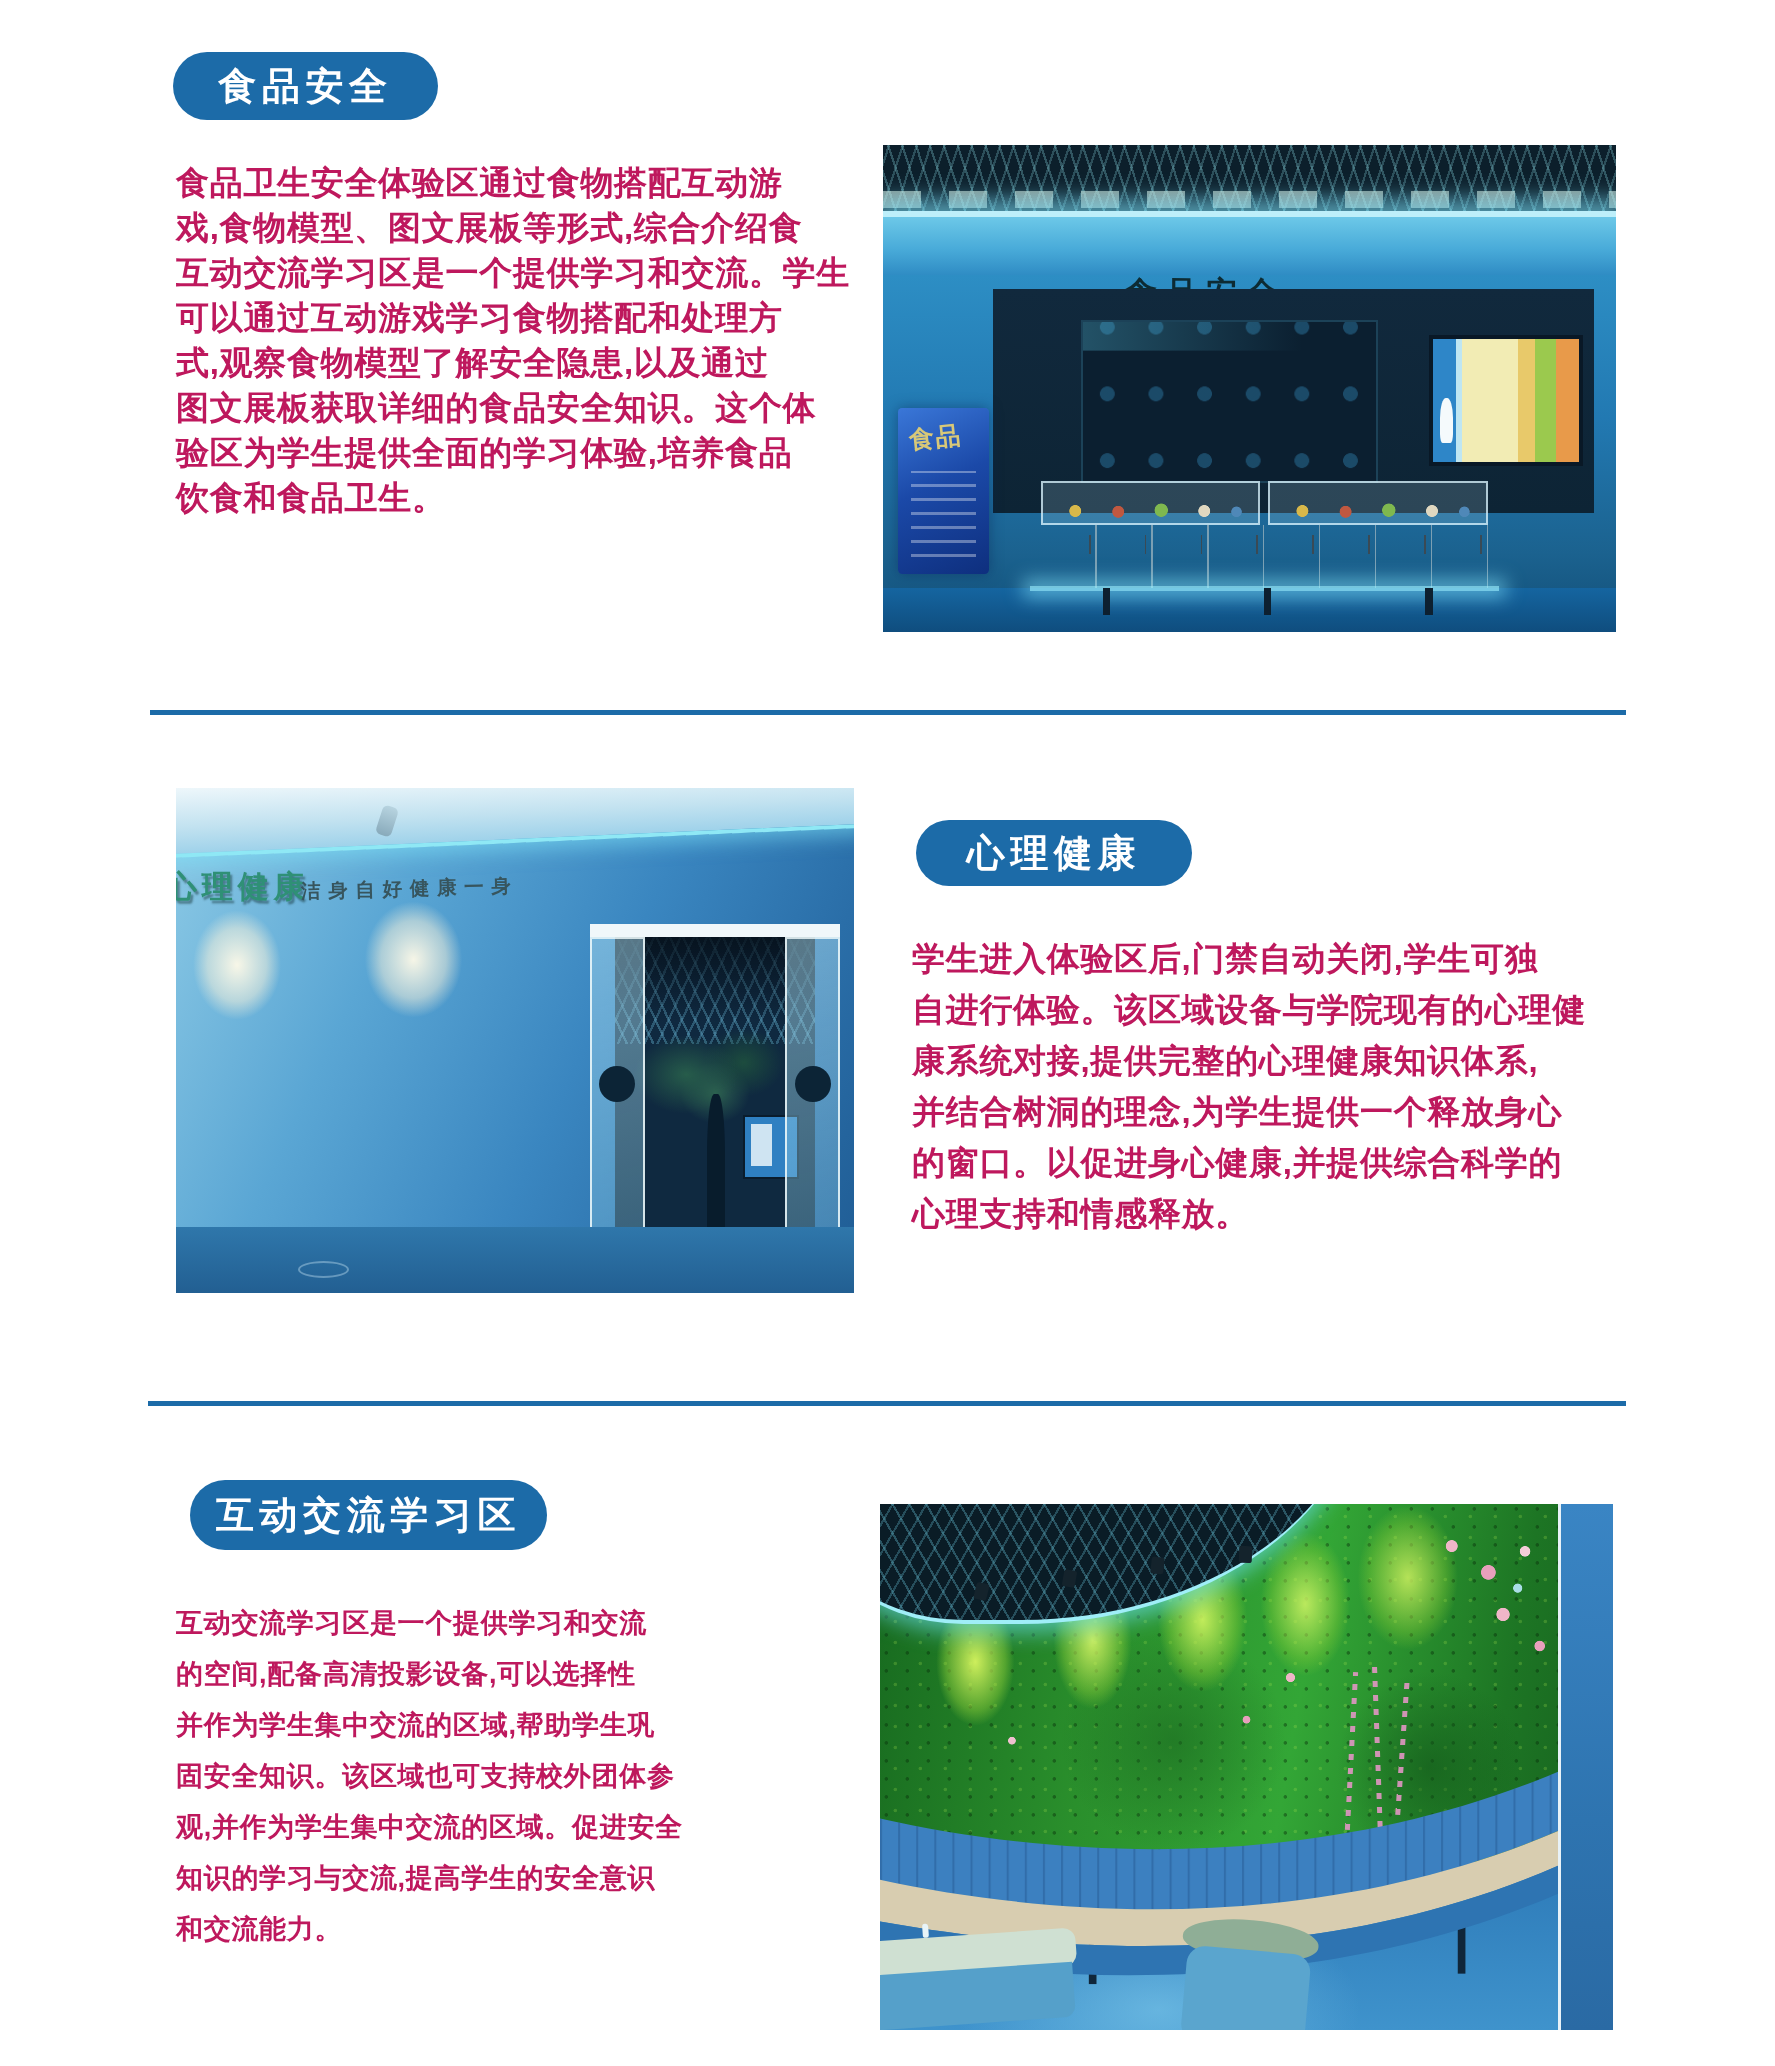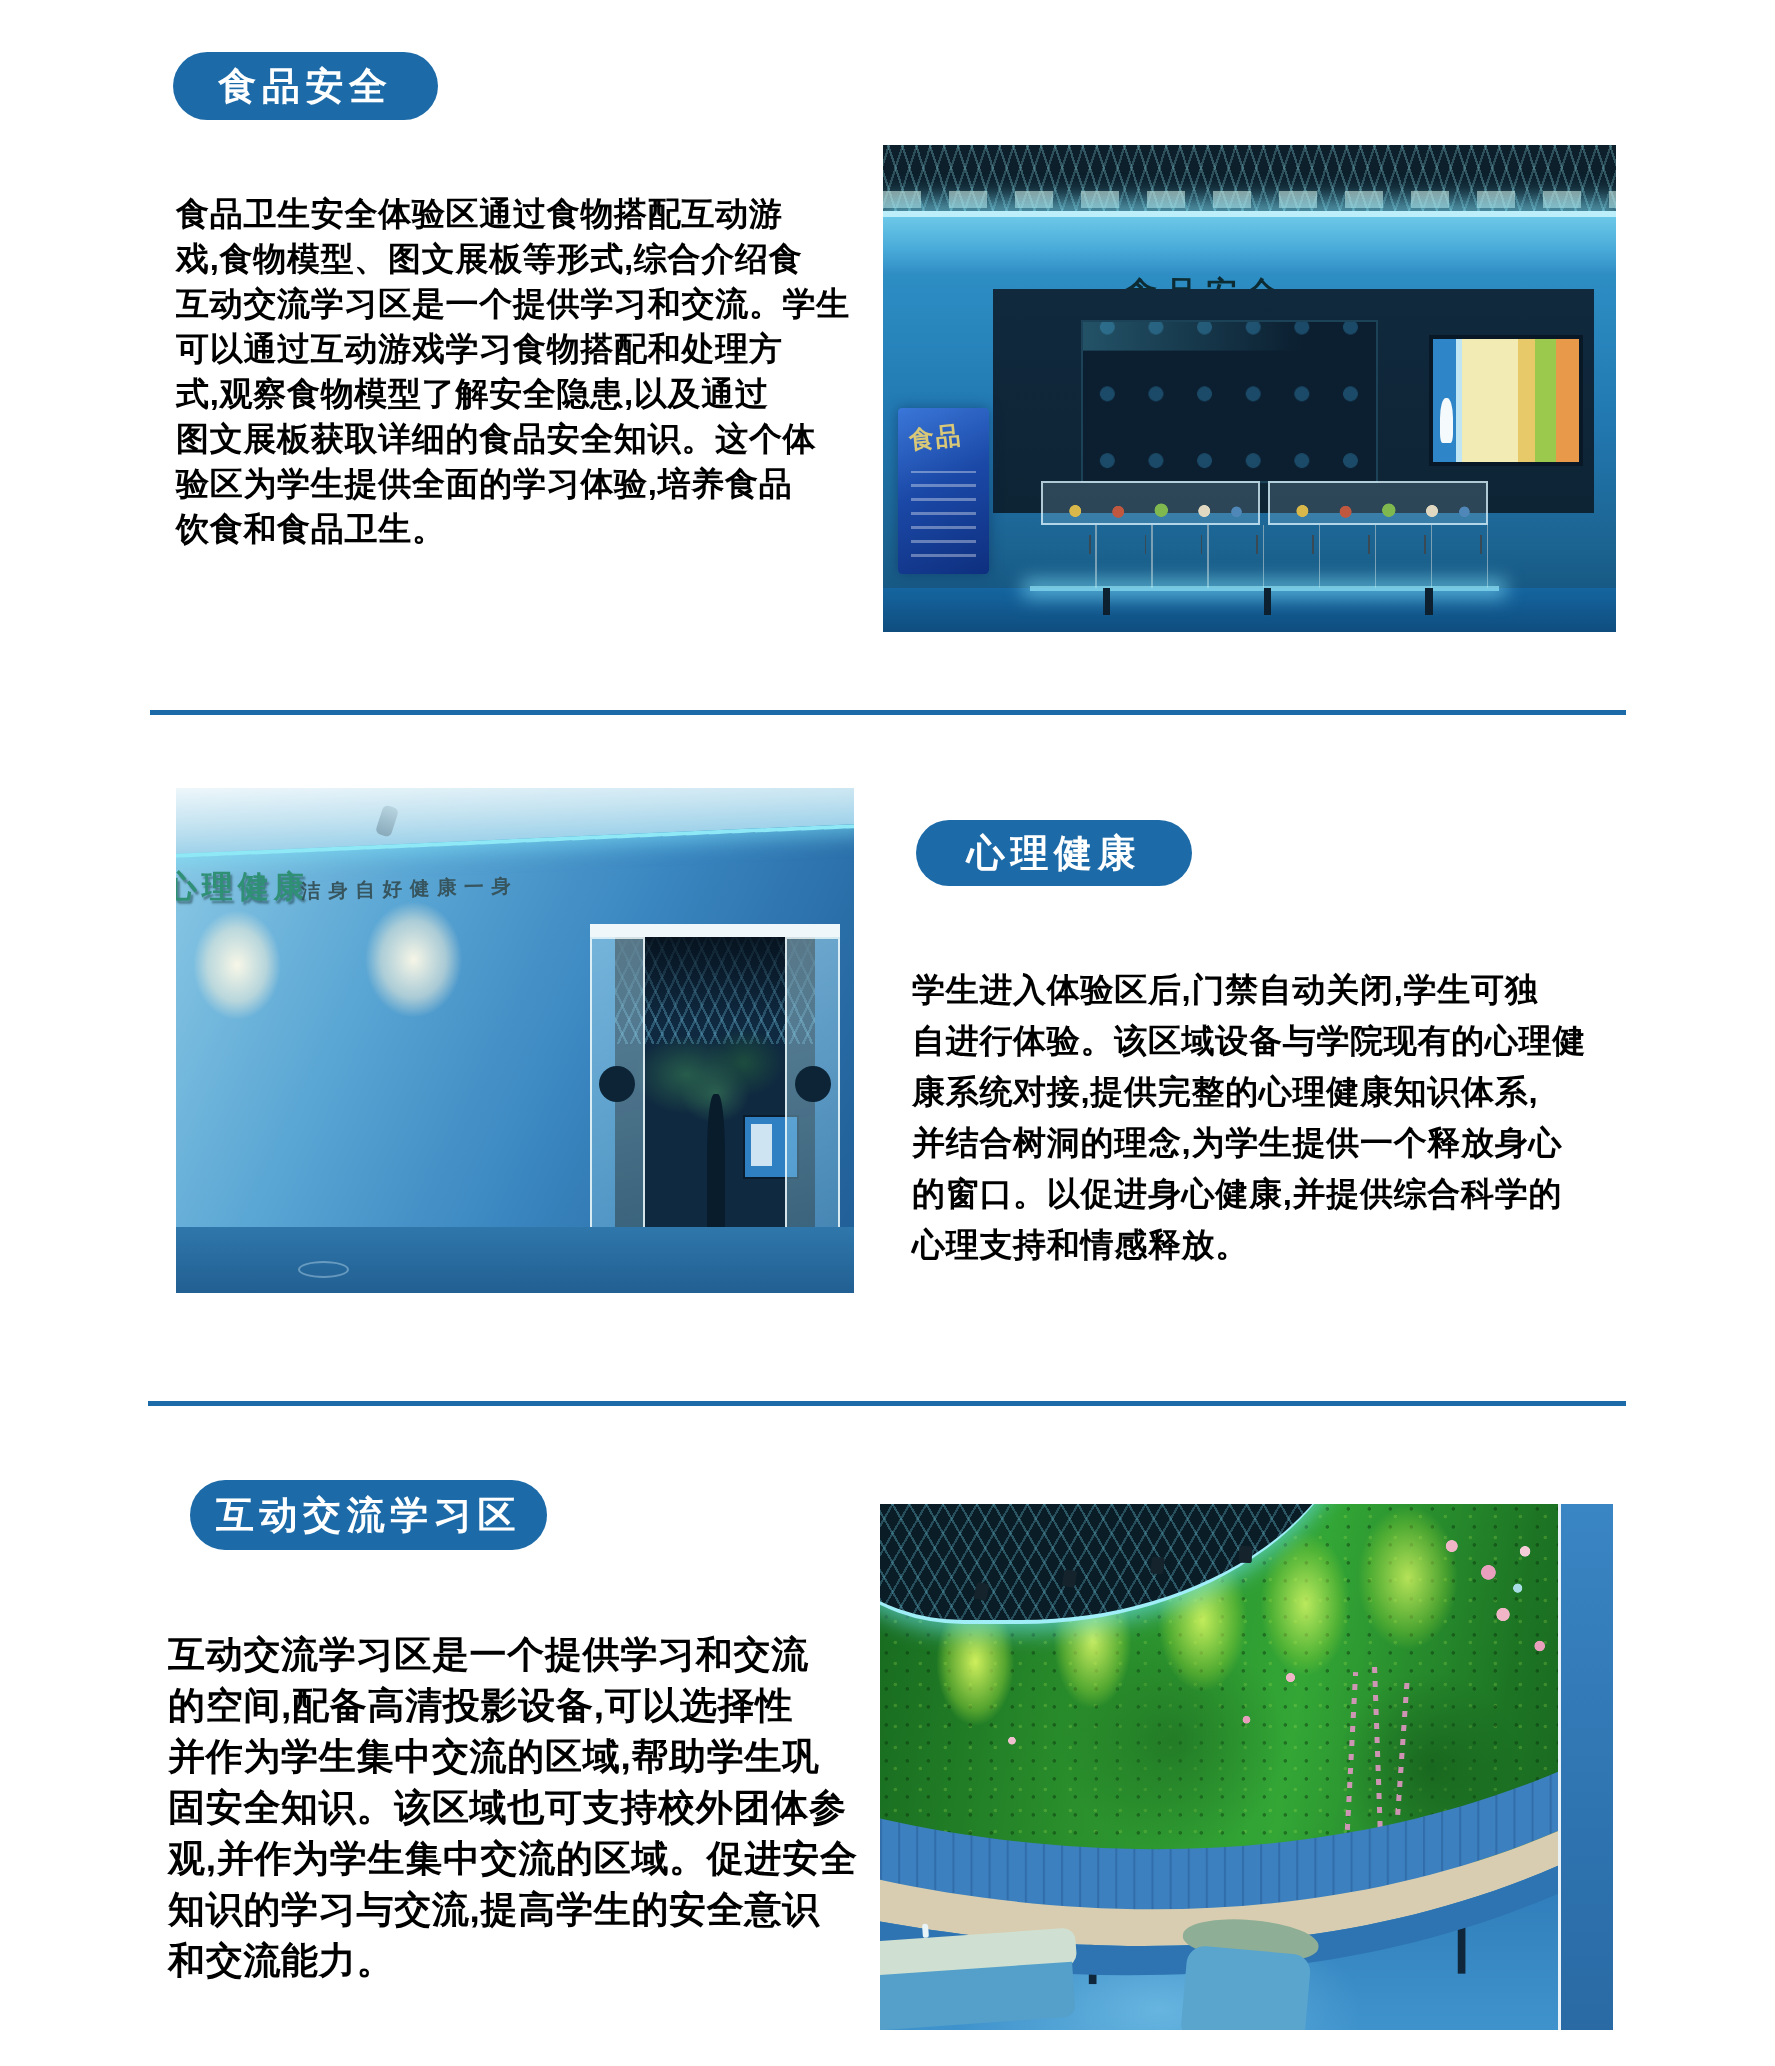--- a/index.html
+++ b/index.html
@@ -6,27 +6,27 @@
   body{width:1776px;height:2066px;position:relative;font-family:"Liberation Sans","DejaVu Sans",sans-serif;}
   .page{position:absolute;inset:0;background:#ffffff;overflow:hidden;}
 
   
   .badge{position:absolute;display:flex;align-items:center;justify-content:center;
          background:#1c6ba8;color:#ffffff;border-radius:42px;font-weight:bold;
          font-size:38px;letter-spacing:5.6px;}
   .badge.serif{font-family:"Liberation Serif","DejaVu Serif",serif;}
 
   
-  .para{position:absolute;color:#000000;font-weight:bold;margin-top:31px;}
+  .para{position:absolute;color:#be185d;font-weight:bold;}
   .para .ln{white-space:nowrap;letter-spacing:0.7px;}
   .para1{left:176px;top:160px;width:696px;font-size:33px;}
   .para1 .ln{height:45px;line-height:45px;}
   .para2{left:912px;top:933px;width:721px;font-size:33px;}
   .para2 .ln{height:51px;line-height:51px;}
-  .para3{left:168px;top:1598px;width:696px;font-size:37px;}
+  .para3{left:176px;top:1598px;width:696px;font-size:27px;}
   .para3 .ln{height:51px;line-height:51px;}
 
   .divider{position:absolute;background:#1c6ba8;height:4.9px;}
 
   
   .photo{position:absolute;overflow:hidden;background:#1b6aa5;}
 
   
   .p1-ceiling{position:absolute;left:0;top:0;width:100%;height:13.5%;background:#0c1f2b;
     background-image:

